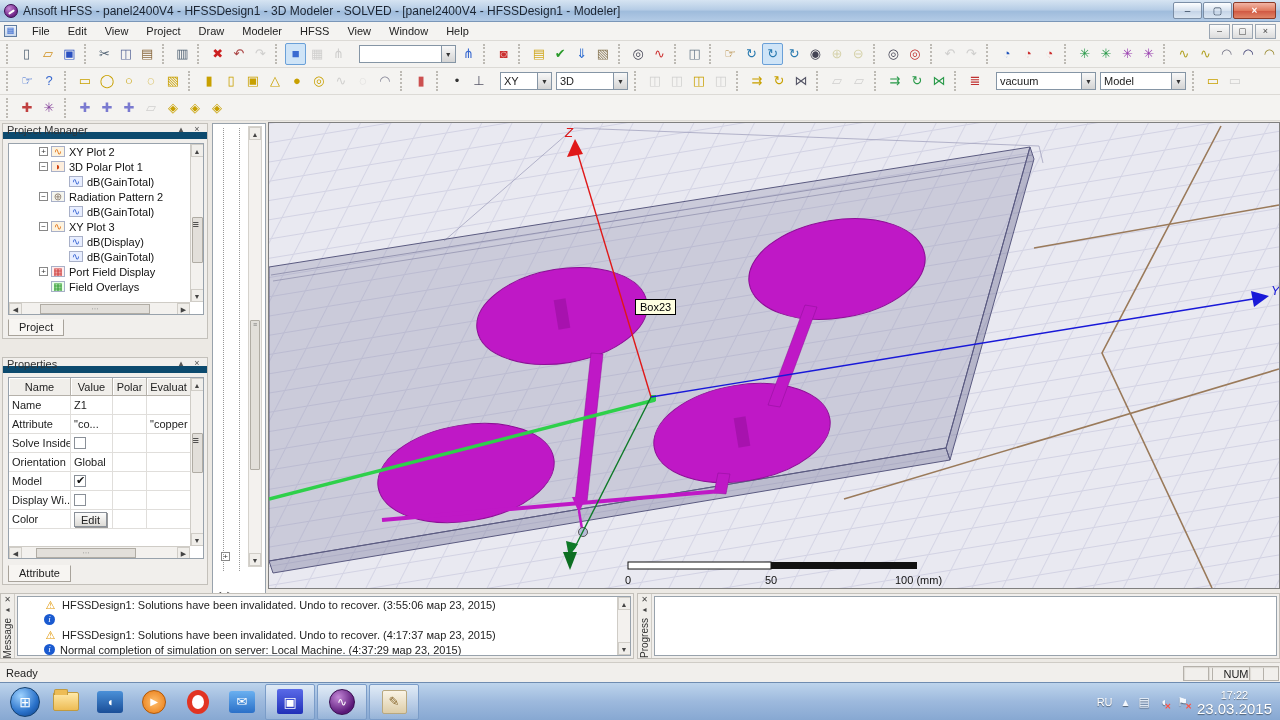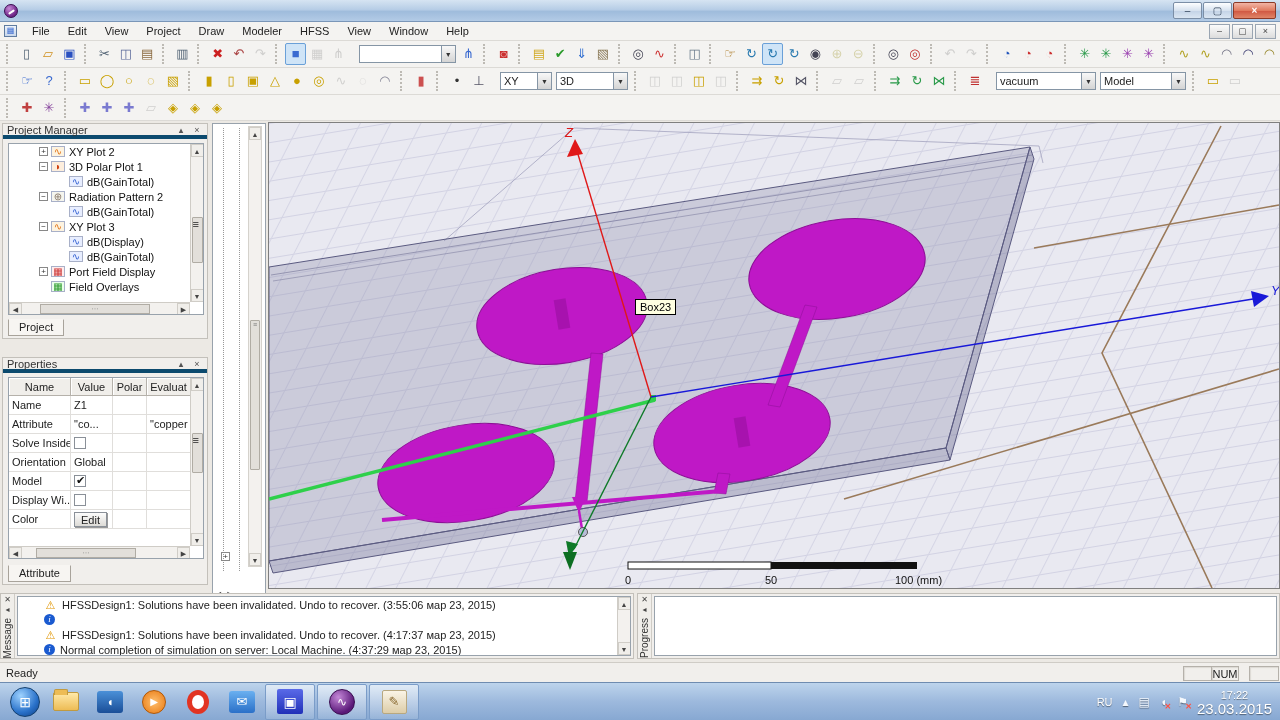--- a/index.html
+++ b/index.html
@@ -30,21 +30,21 @@
 .tb-item[data-type="s"]{width:7px;height:20px;border-left:2px dotted #bdbab4;margin:0 3px 0 4px}
 .tb-item[data-type="g"]{width:8px}
 .tb-item .g{font-size:13px;line-height:20px}
 .tb-item:not([data-type="c"]) .cmb{display:none}
 .tb-item[data-type="c"]{margin:0 2px}
 .cmb{display:flex;width:100%;height:18px}
 .cmb-v{flex:1;background:#fff;border:1px solid #8595a5;border-right:0;font-size:11px;padding:0 3px;line-height:16px;overflow:hidden;white-space:nowrap}
 .cmb-b{width:15px;background:linear-gradient(#f8f8f8,#d4d4d4);border:1px solid #8595a5;font-size:7px;color:#333;display:flex;align-items:center;justify-content:center}
 
 .panel{position:absolute;left:2px;width:206px;background:#f1efec;border:1px solid #c3c0ba}
-.panel-title{height:15px;display:flex;align-items:center;padding:0 4px;border-bottom:4px solid #0c4a6e;color:#333}
+.panel-title{height:15px;display:flex;padding:0 4px;border-bottom:7px solid #0c4a6e;color:#333}
 .panel-btns{margin-left:auto;display:flex;gap:4px;font-size:9px;color:#555}
 .panel-btns span{width:12px;text-align:center}
 #pm-panel{top:123px;height:216px}
 #pm-body{position:absolute;left:5px;top:19px;width:196px;height:172px;background:#fff;border:1px solid #98a2ac;overflow:hidden}
 .tree-row{display:flex;align-items:center;height:15px;white-space:nowrap}
 .expander{width:9px;height:9px;border:1px solid #888;background:#fff;font-size:8px;line-height:7px;text-align:center;color:#333;margin-right:3px;flex:none}
 .expander:empty{visibility:hidden}
 .ticon{width:14px;height:11px;font-size:10px;line-height:10px;text-align:center;border:1px solid #a8b0c8;margin-right:4px;flex:none;overflow:hidden}
 .tlabel{color:#111}
 .vscroll{position:absolute;right:0;top:0;bottom:0;width:13px;background:#f3f1ee;border-left:1px solid #cfccc6;display:flex;flex-direction:column;align-items:center}
@@ -110,20 +110,21 @@
 .tray-bd{position:absolute;right:-4px;bottom:-2px;color:#ff5040;font-size:8px;font-weight:bold;text-shadow:none}
 .tray-bd:empty,.tray-lb:empty,.tray-g:empty{display:none}
 #tk-clock{text-align:center;line-height:13px}
 #tk-date{font-size:15px}
 </style>
 </head>
 <body>
 
 <div id="titlebar">
   <div id="app-icon"></div>
+  <div id="title-text">Ansoft HFSS - panel2400V4 - HFSSDesign1 - 3D Modeler - SOLVED - [panel2400V4 - HFSSDesign1 - Modeler]</div>
   <div id="win-controls">
     <div class="wbtn">–</div>
     <div class="wbtn">▢</div>
     <div class="wbtn close">×</div>
   </div>
 </div>
 
 <div id="menubar">
   <div id="mdi-icon">▦</div>
   <div style="display:flex">
@@ -745,21 +746,21 @@
     <span class="sx">✕</span>
     <span class="sx">◂</span>
     <span class="vtab">Progress</span>
   </div>
   <div class="dock-content"></div>
 </div>
 
 <div id="statusbar">
   <span>Ready</span>
   <span class="st-cell" style="right:67px;width:30px"></span>
-  <span class="st-cell" style="right:41px;width:28px">NUM</span>
+  <span class="st-cell" style="right:16px;width:56px">NUM</span>
   <span class="st-cell" style="right:1px;width:30px"></span>
 </div>
 
 <div id="taskbar">
   <div style="display:flex;align-items:center">
       <div class="tk-item k-start" data-type="i">
         <span class="tk-g">⊞</span>
       </div>
       <div class="tk-item k-folder" data-type="i">
         <span class="tk-g"></span>

